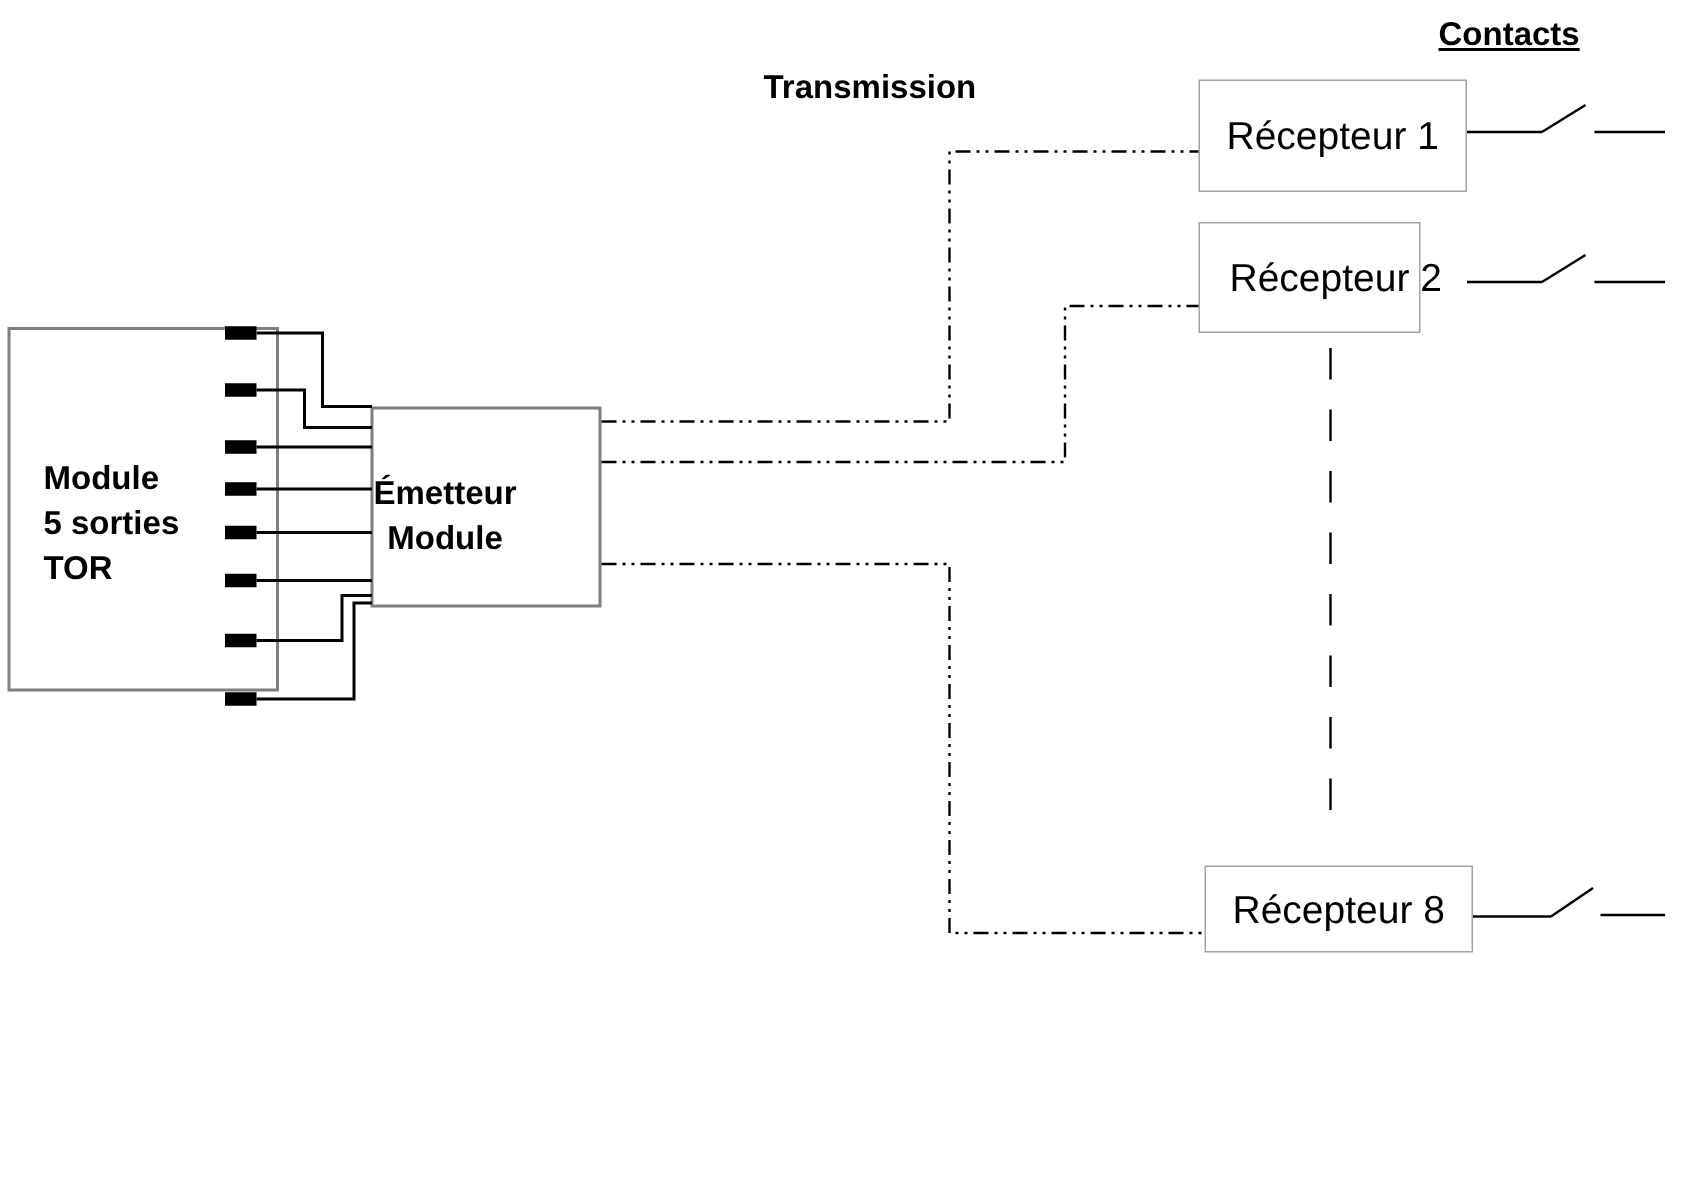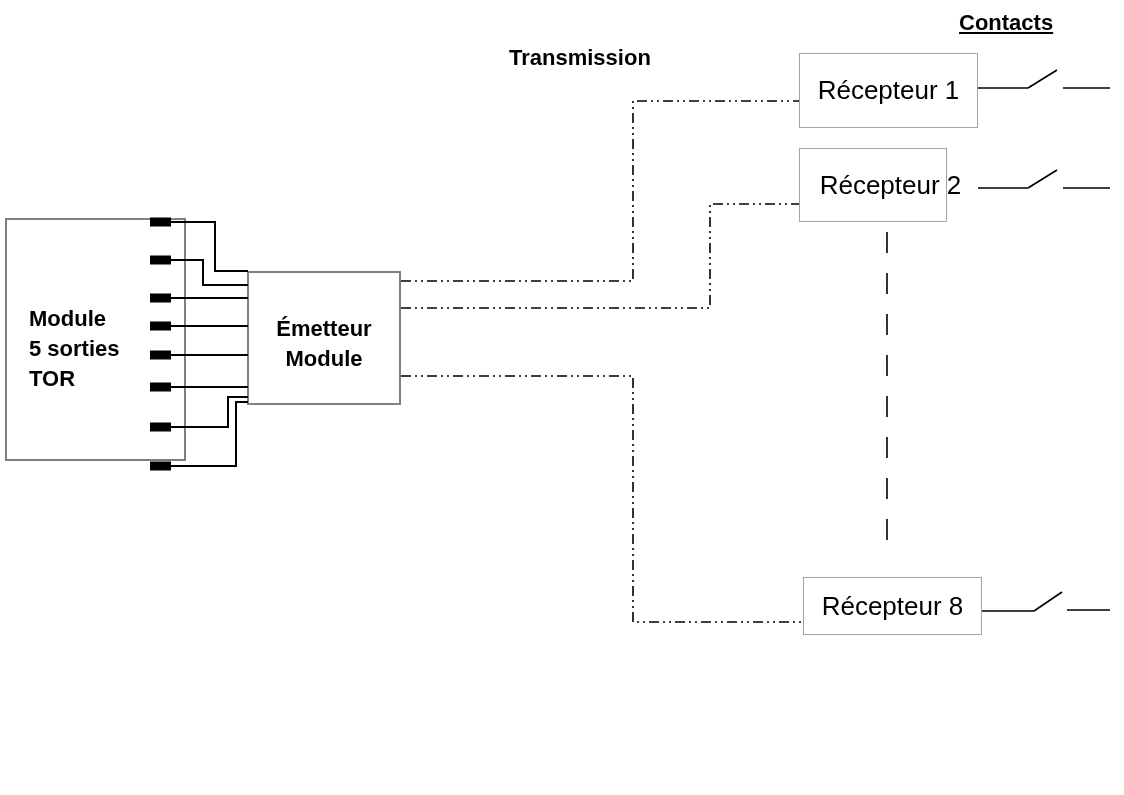--- a/index.html
+++ b/index.html
@@ -44,21 +44,21 @@
     font-size: 22px;
     font-weight: bold;
     line-height: 30px;
     white-space: nowrap;
   }
   .emitter-box {
     left: 247px; top: 271px;
     width: 154px; height: 134px;
     display: flex;
     align-items: center;
-    justify-content: center;
+    justify-content: flex-start;
   }
   .emitter-text {
     text-align: center;
     font-size: 22px;
     font-weight: bold;
     line-height: 30px;
     padding-top: 12px;
     white-space: nowrap;
   }
   .receiver-box {

